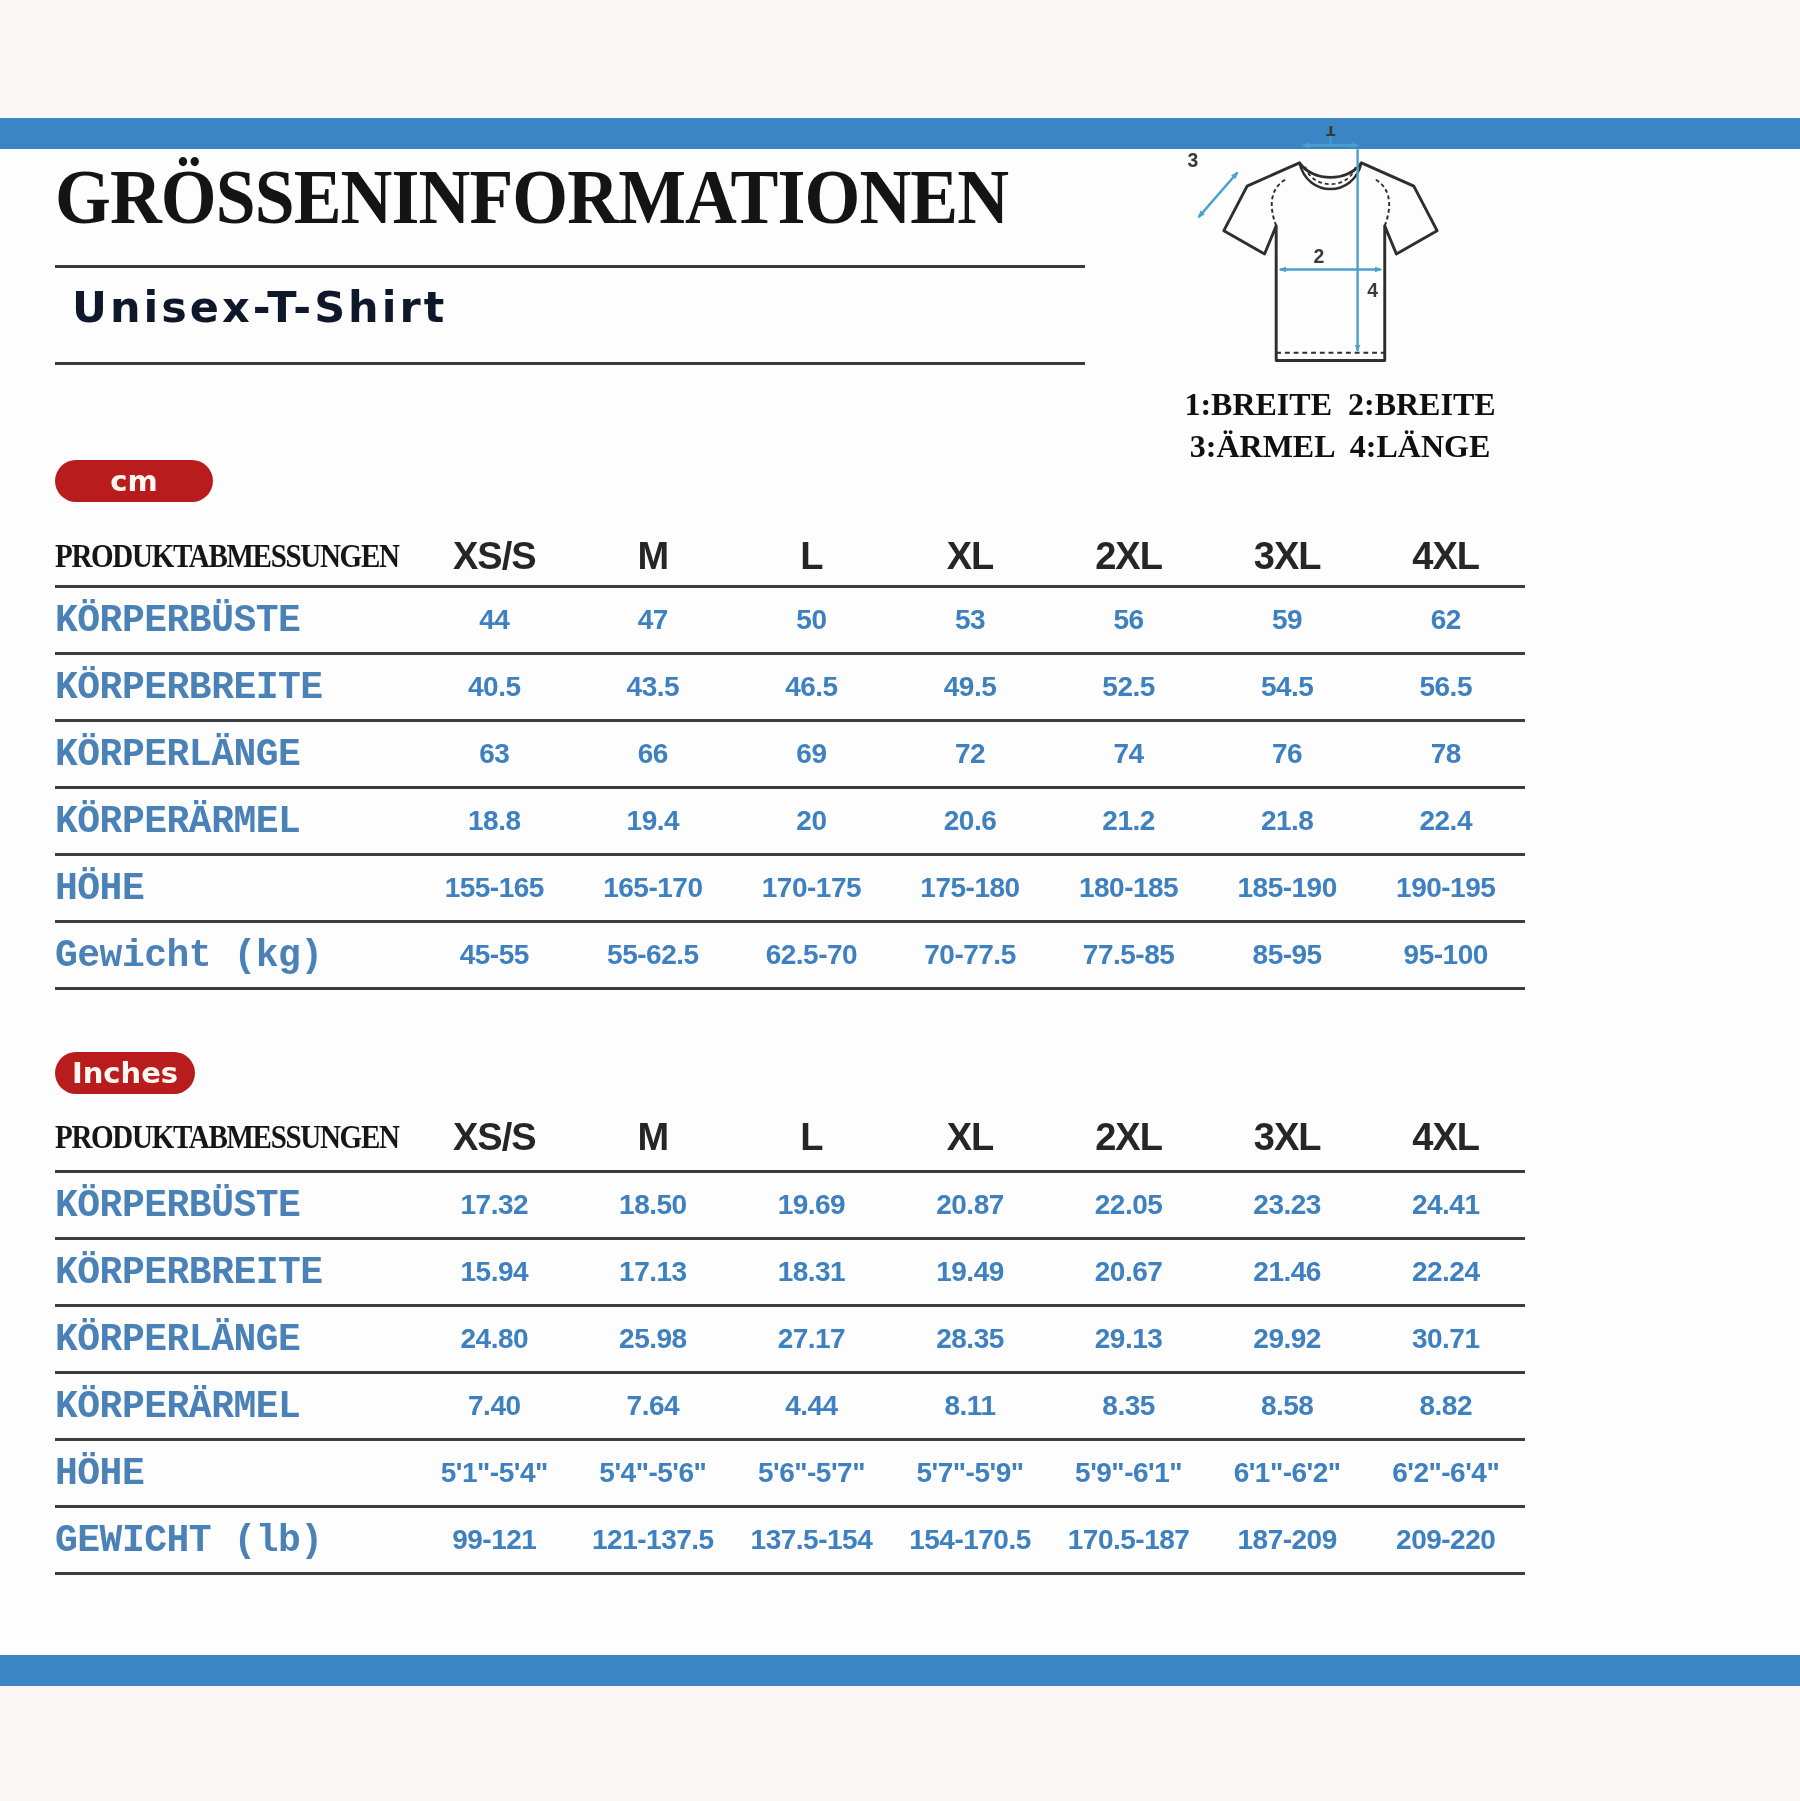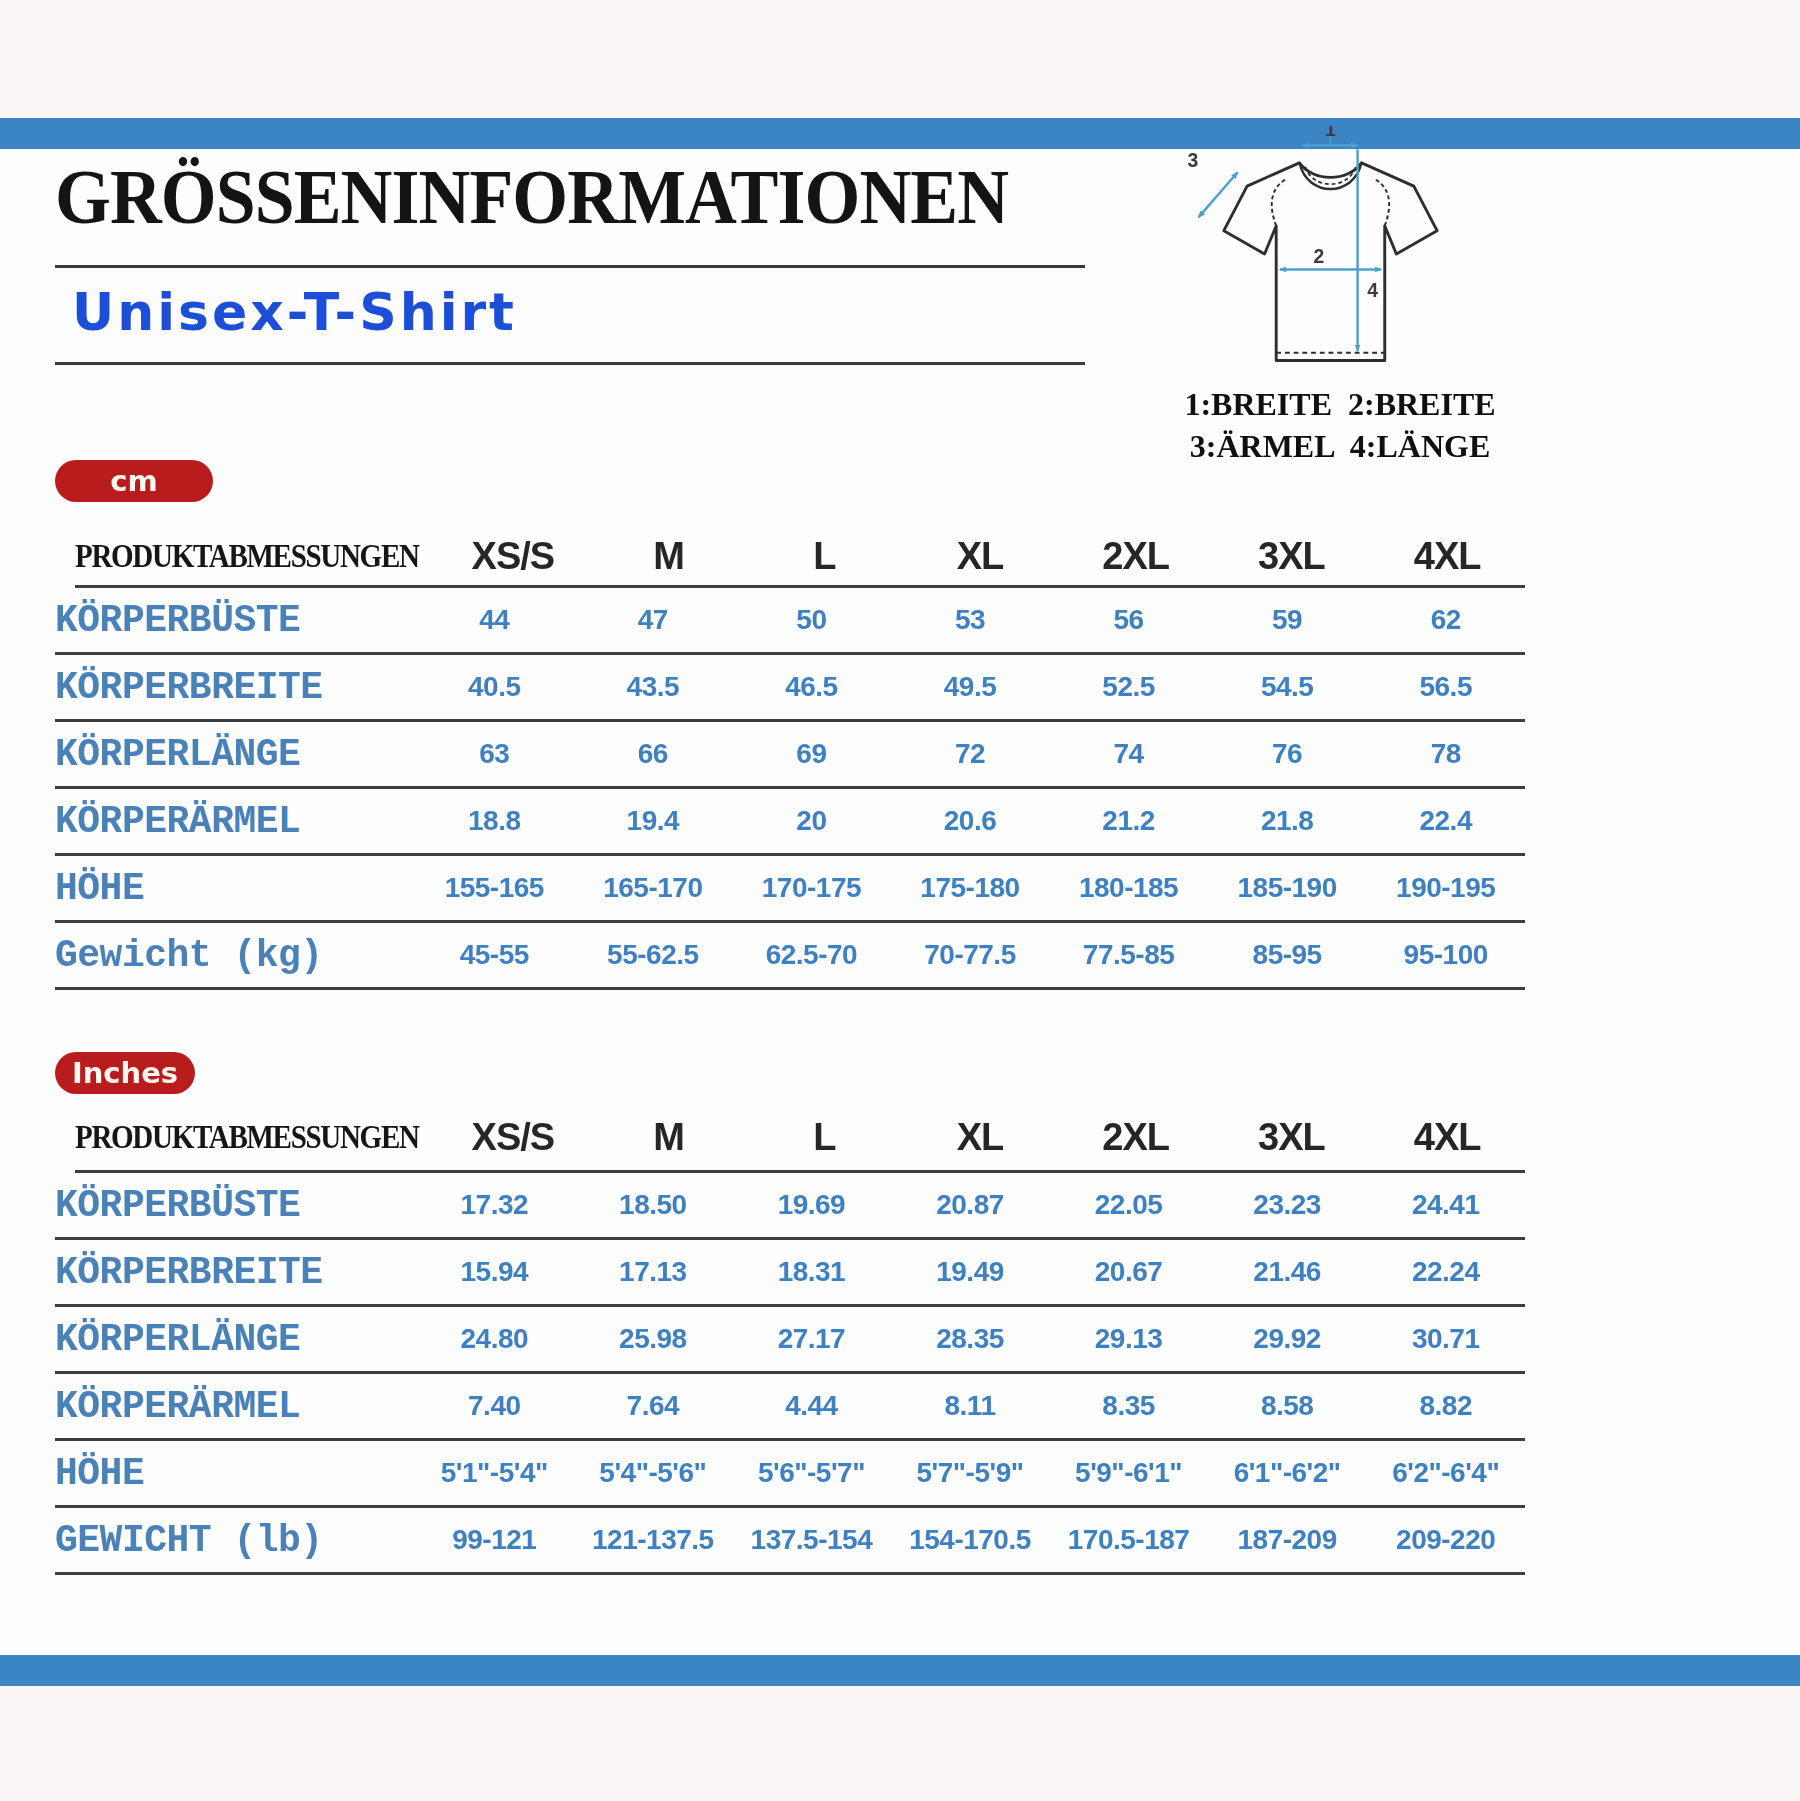--- a/index.html
+++ b/index.html
@@ -19,21 +19,21 @@
     position:absolute; left:55px; top:152px; margin:0;
     font-family:"Liberation Serif", serif; font-weight:bold;
     font-size:78px; color:#141414; letter-spacing:-1px;
     transform:scaleX(.92); transform-origin:left top; white-space:nowrap;
   }
   .rule{position:absolute;left:55px;width:1030px;height:3px;background:#3a3a3a;}
   .rule1{top:265px;} .rule2{top:362px;}
   .subtitle{
     position:absolute; left:72px; top:282px; margin:0;
     font-family:"DejaVu Sans", sans-serif; font-weight:bold;
-    font-size:52px; color:#1d4ed8; letter-spacing:3px; white-space:nowrap;
+    font-size:43px; color:#0f172a; letter-spacing:3px; white-space:nowrap;
   }
 
   .diagram{position:absolute; left:1185px; top:126px; width:320px; height:252px;}
   .legend{
     position:absolute; left:1160px; top:384px; width:360px;
     font-family:Liberation Serif, serif; font-weight:bold;
     font-size:32px; color:#101010; text-align:center; line-height:1.3;
   }
   .legend div{white-space:pre;}
 
@@ -47,21 +47,21 @@
   .badge-cm{top:460px; width:158px;}
   .badge-in{top:1052px; width:140px;}
 
   .table{position:absolute; left:55px; width:1470px;}
   .table-cm{top:528px;}
   .table-in{top:1105px;}
   .trow{
     display:grid; grid-template-columns:360px repeat(7,1fr);
     align-items:center; height:64px; border-bottom:3px solid #3d3d3d;
   }
-  .trow.thead{height:57px;margin-left:20px;}
+  .trow.thead{height:57px;}
   .table-in .trow.thead{height:65px;}
   .hlbl{
     font-family:"Liberation Serif", serif; font-weight:bold;
     font-size:33px; color:#161616; letter-spacing:-1.5px; white-space:nowrap;
     transform:scaleX(.88); transform-origin:left center;
   }
   .hval{
     text-align:center; font-weight:bold; font-size:38px; color:#262626;
     letter-spacing:-1px;
   }

